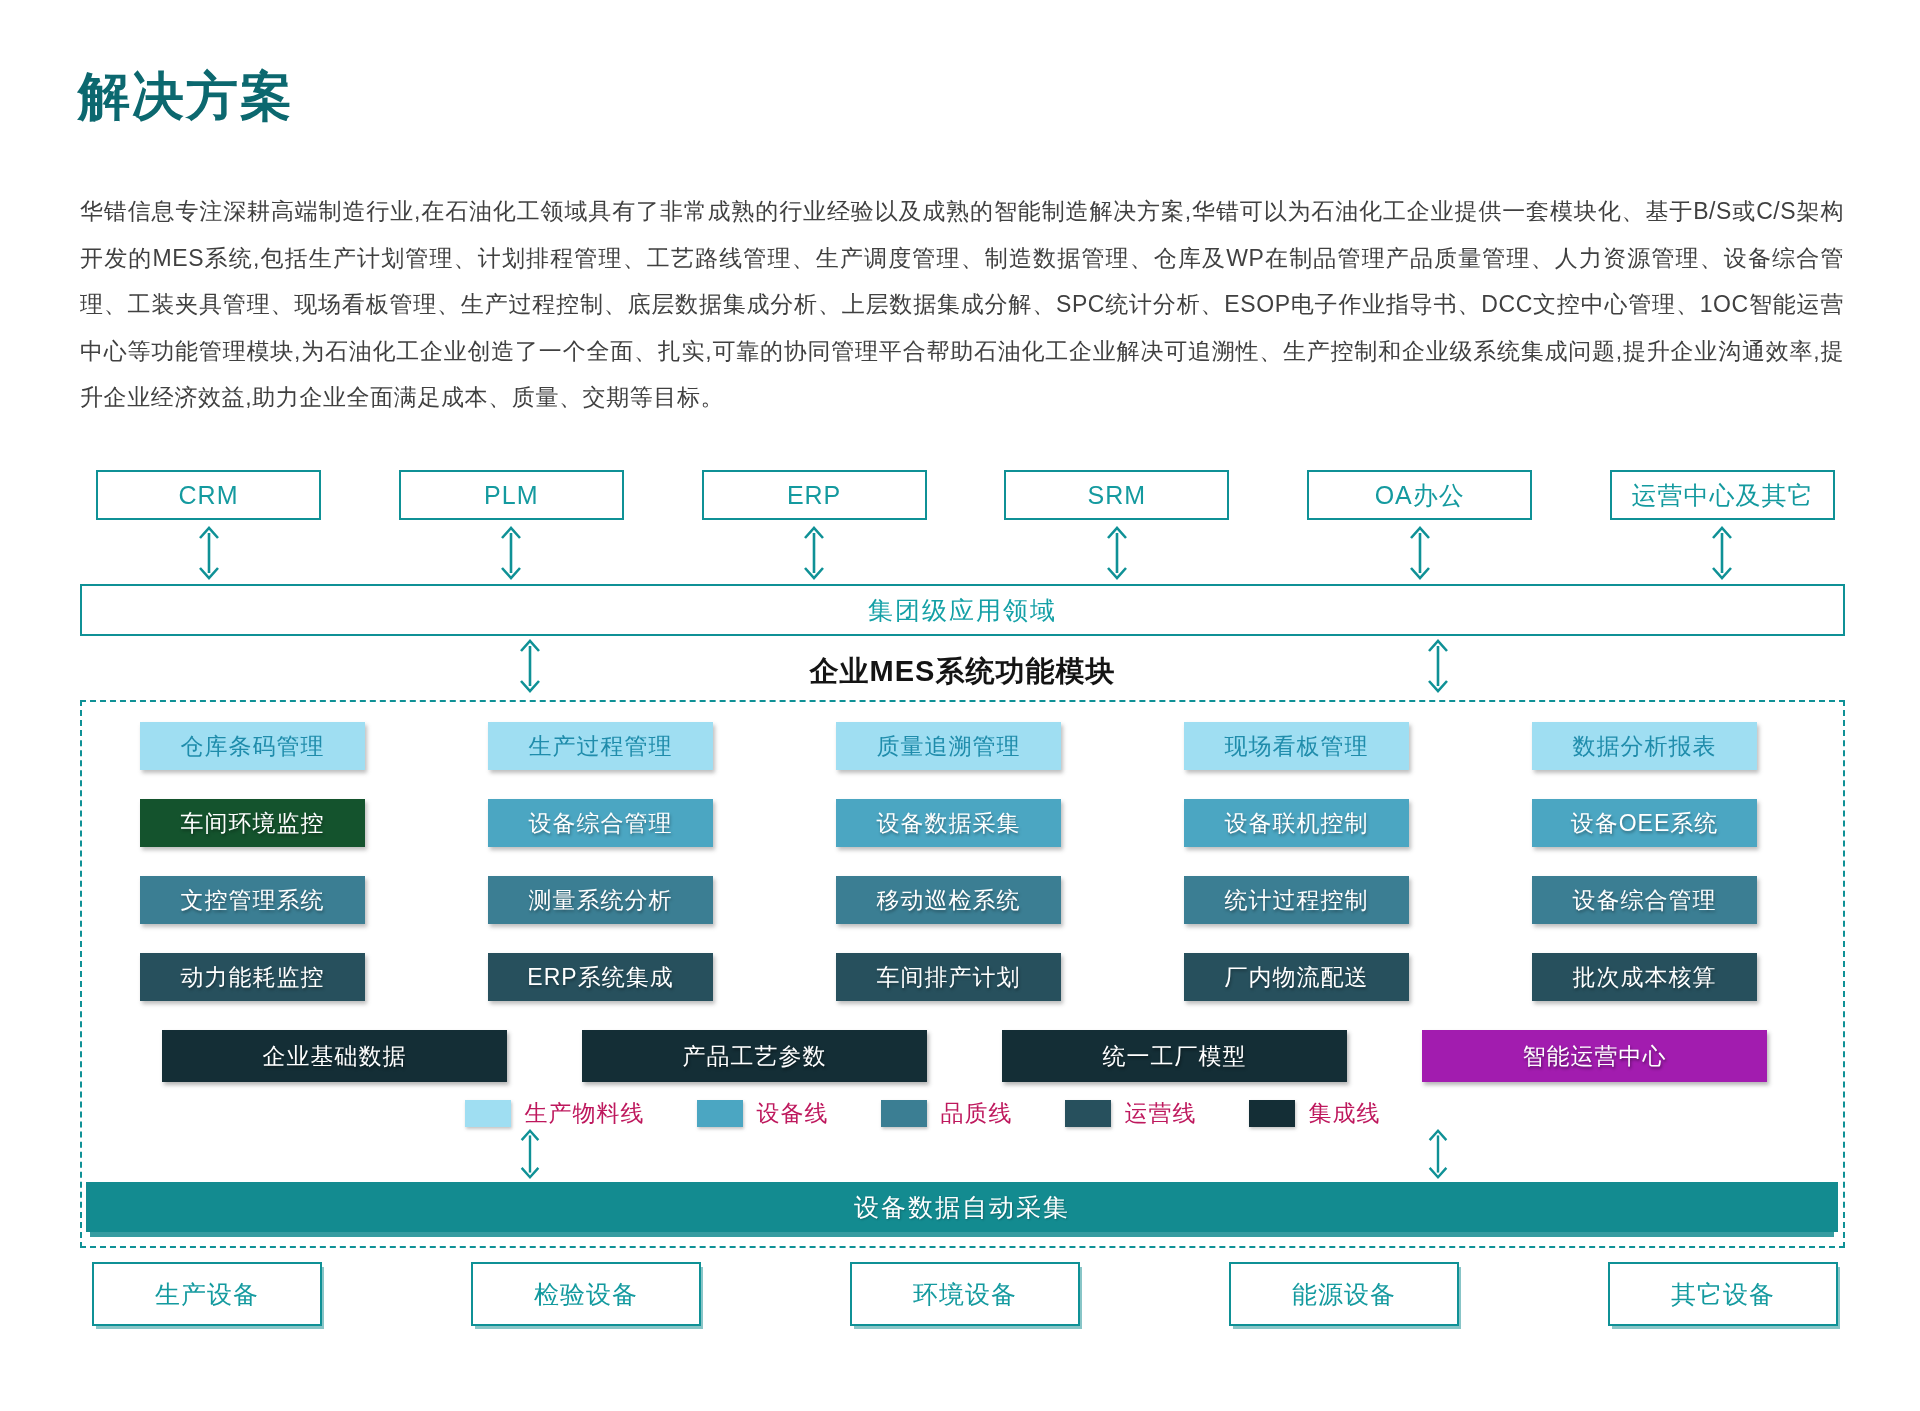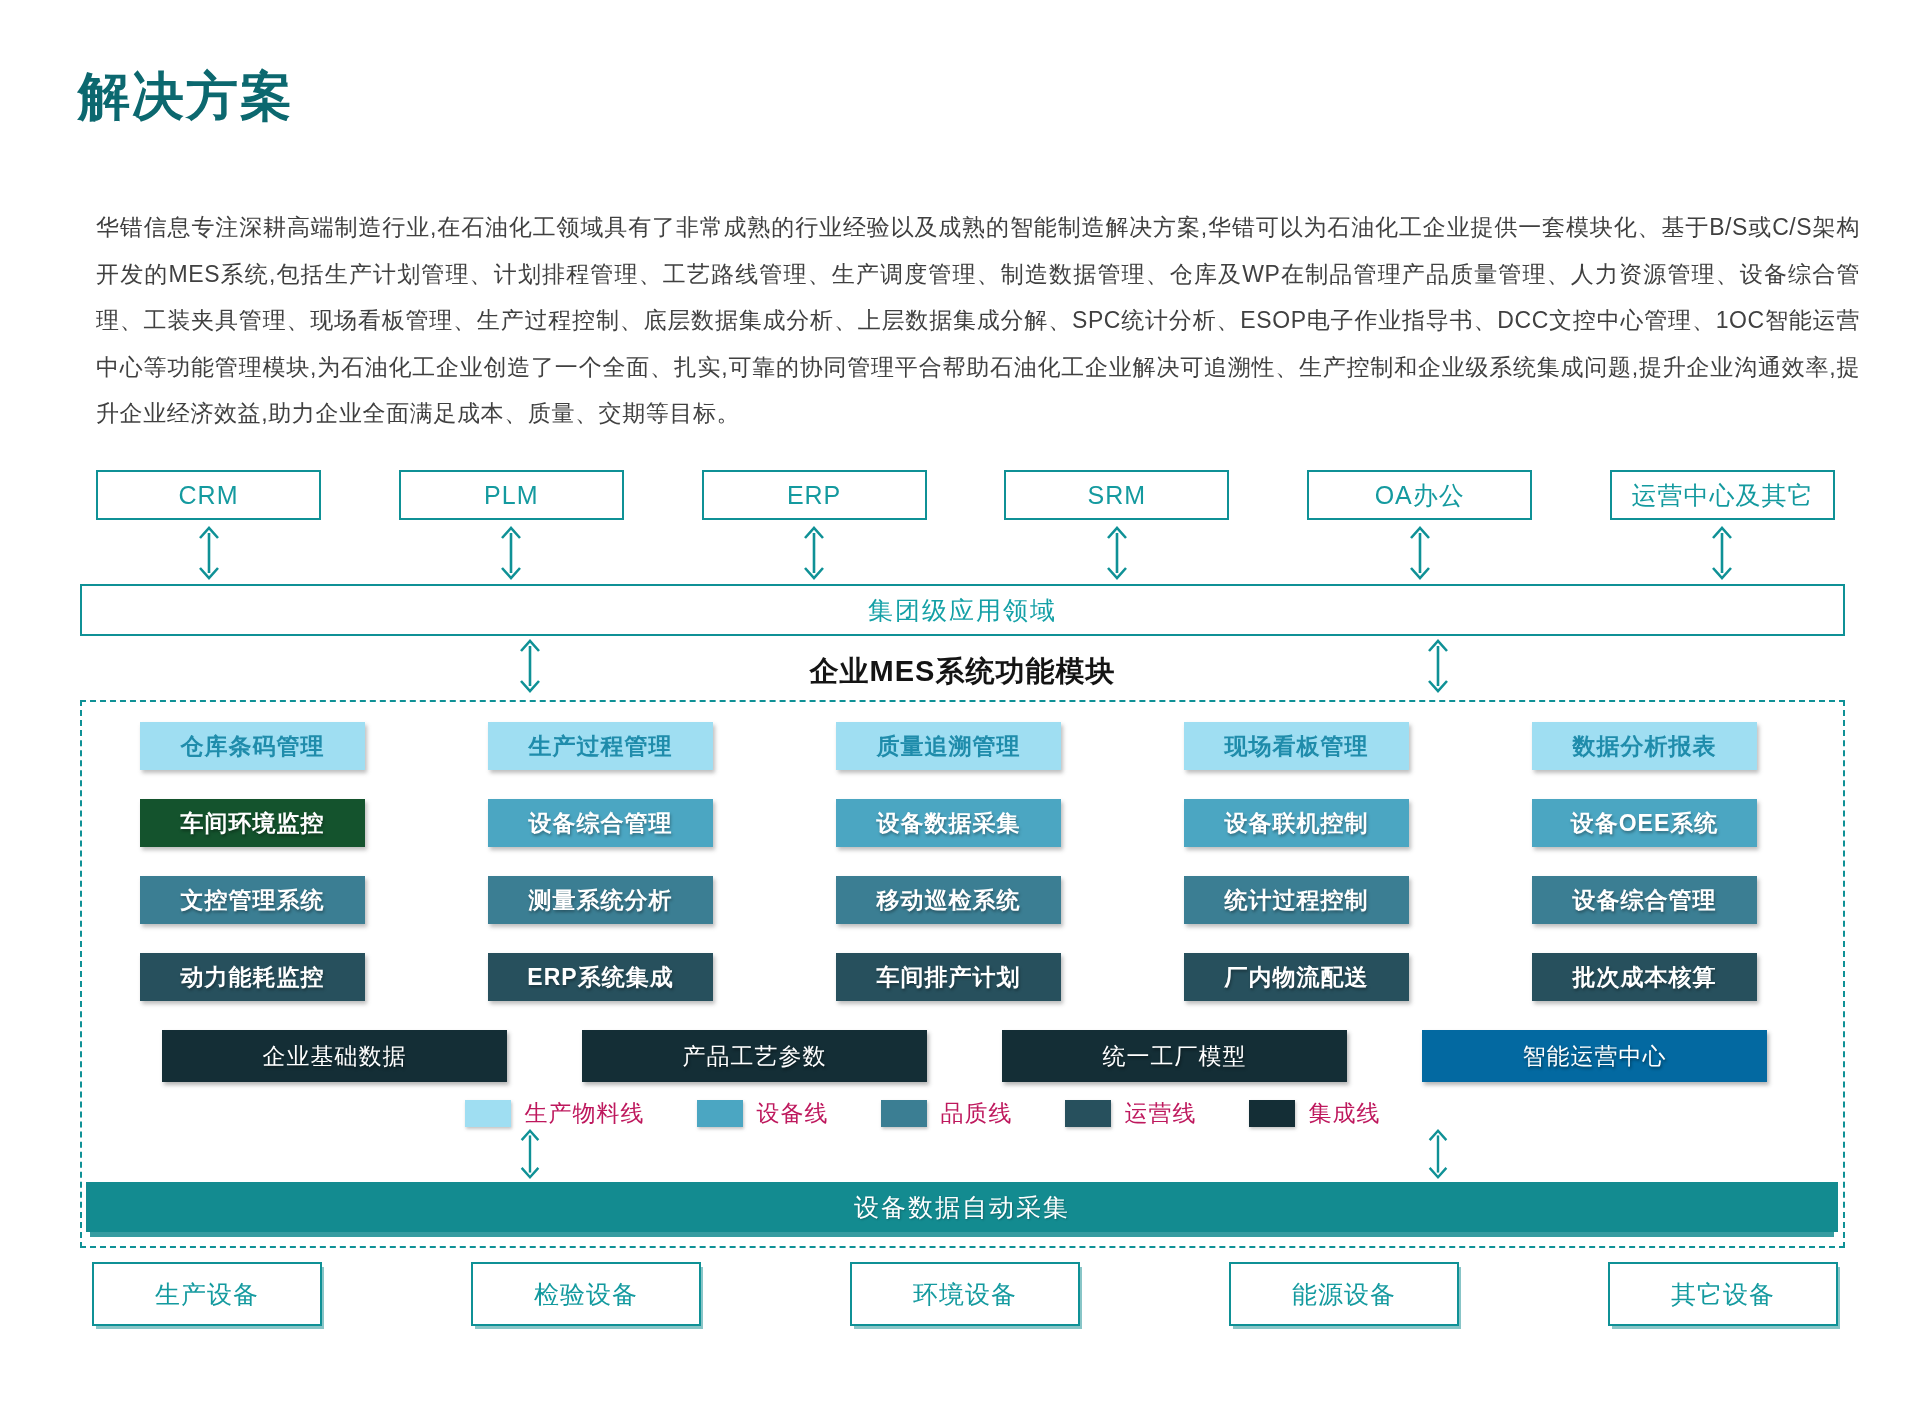--- a/index.html
+++ b/index.html
@@ -5,21 +5,21 @@
   html,body{margin:0;padding:0;background:#fff;}
   .page{
     position:relative;width:1920px;height:1411px;background:#ffffff;overflow:hidden;
     font-family:"Liberation Sans","DejaVu Sans",sans-serif;
   }
   .page-title{
     position:absolute;left:78px;top:62px;margin:0;
     font-size:52px;font-weight:900;color:#0c686f;letter-spacing:2px;
   }
   .intro{
-    position:absolute;left:80px;top:188px;width:1764px;margin:16px;
+    position:absolute;left:80px;top:188px;width:1764px;margin:0;
     font-size:23px;line-height:46.5px;color:#404040;text-align:justify;letter-spacing:0.6px;
   }
   
   .top-row,.arrow-row-top{
     position:absolute;left:96px;width:1739px;display:flex;justify-content:space-between;
   }
   .top-row{top:470px;height:54px;}
   .arrow-row-top{top:524px;height:58px;}
   .sys-box{
     box-sizing:border-box;width:225px;height:50px;border:2px solid #0f9196;background:#fff;
@@ -36,21 +36,21 @@
     position:absolute;left:80px;top:652px;width:1765px;text-align:center;
     font-size:29px;font-weight:800;color:#141414;letter-spacing:1px;
   }
   .mid-arrow{position:absolute;top:638px;}
   .mid-arrow.a1{left:517px;}
   .mid-arrow.a2{left:1425px;}
   .dashed-box{
     position:absolute;left:80px;top:700px;width:1765px;height:548px;box-sizing:border-box;
     border:2px dashed #0f9196;
   }
-  .grid-row{position:absolute;left:140px;width:1617px;height:48px;display:flex;justify-content:space-between;font-weight:bold;}
+  .grid-row{position:absolute;left:140px;width:1617px;height:48px;display:flex;justify-content:space-between;}
   .grid-row.r1{top:722px;}
   .grid-row.r2{top:799px;}
   .grid-row.r3{top:876px;}
   .grid-row.r4{top:953px;}
   .mod-box{
     box-sizing:border-box;width:225px;height:48px;display:flex;align-items:center;justify-content:center;
     color:#fff;font-size:23px;letter-spacing:1px;
     box-shadow:2px 3px 4px rgba(70,70,70,0.35);
     text-shadow:1px 2px 3px rgba(0,0,0,0.35);
   }
@@ -198,21 +198,21 @@
     <div class="mod-box" style="background-color: rgb(39, 80, 93);">ERP系统集成</div>
     <div class="mod-box" style="background-color: rgb(39, 80, 93);">车间排产计划</div>
     <div class="mod-box" style="background-color: rgb(39, 80, 93);">厂内物流配送</div>
     <div class="mod-box" style="background-color: rgb(39, 80, 93);">批次成本核算</div>
   </div>
 
   <div class="int-row">
     <div class="int-box" style="background-color: rgb(20, 46, 54);">企业基础数据</div>
     <div class="int-box" style="background-color: rgb(20, 46, 54);">产品工艺参数</div>
     <div class="int-box" style="background-color: rgb(20, 46, 54);">统一工厂模型</div>
-    <div class="int-box" style="background-color: #0369a1;">智能运营中心</div>
+    <div class="int-box" style="background-color: #a21caf;">智能运营中心</div>
   </div>
 
   <div class="legend">
     <div class="legend-item">
       <span class="legend-swatch" style="background-color: rgb(159, 222, 242);"></span>
       <span class="legend-label">生产物料线</span>
     </div>
     <div class="legend-item">
       <span class="legend-swatch" style="background-color: rgb(75, 166, 194);"></span>
       <span class="legend-label">设备线</span>

